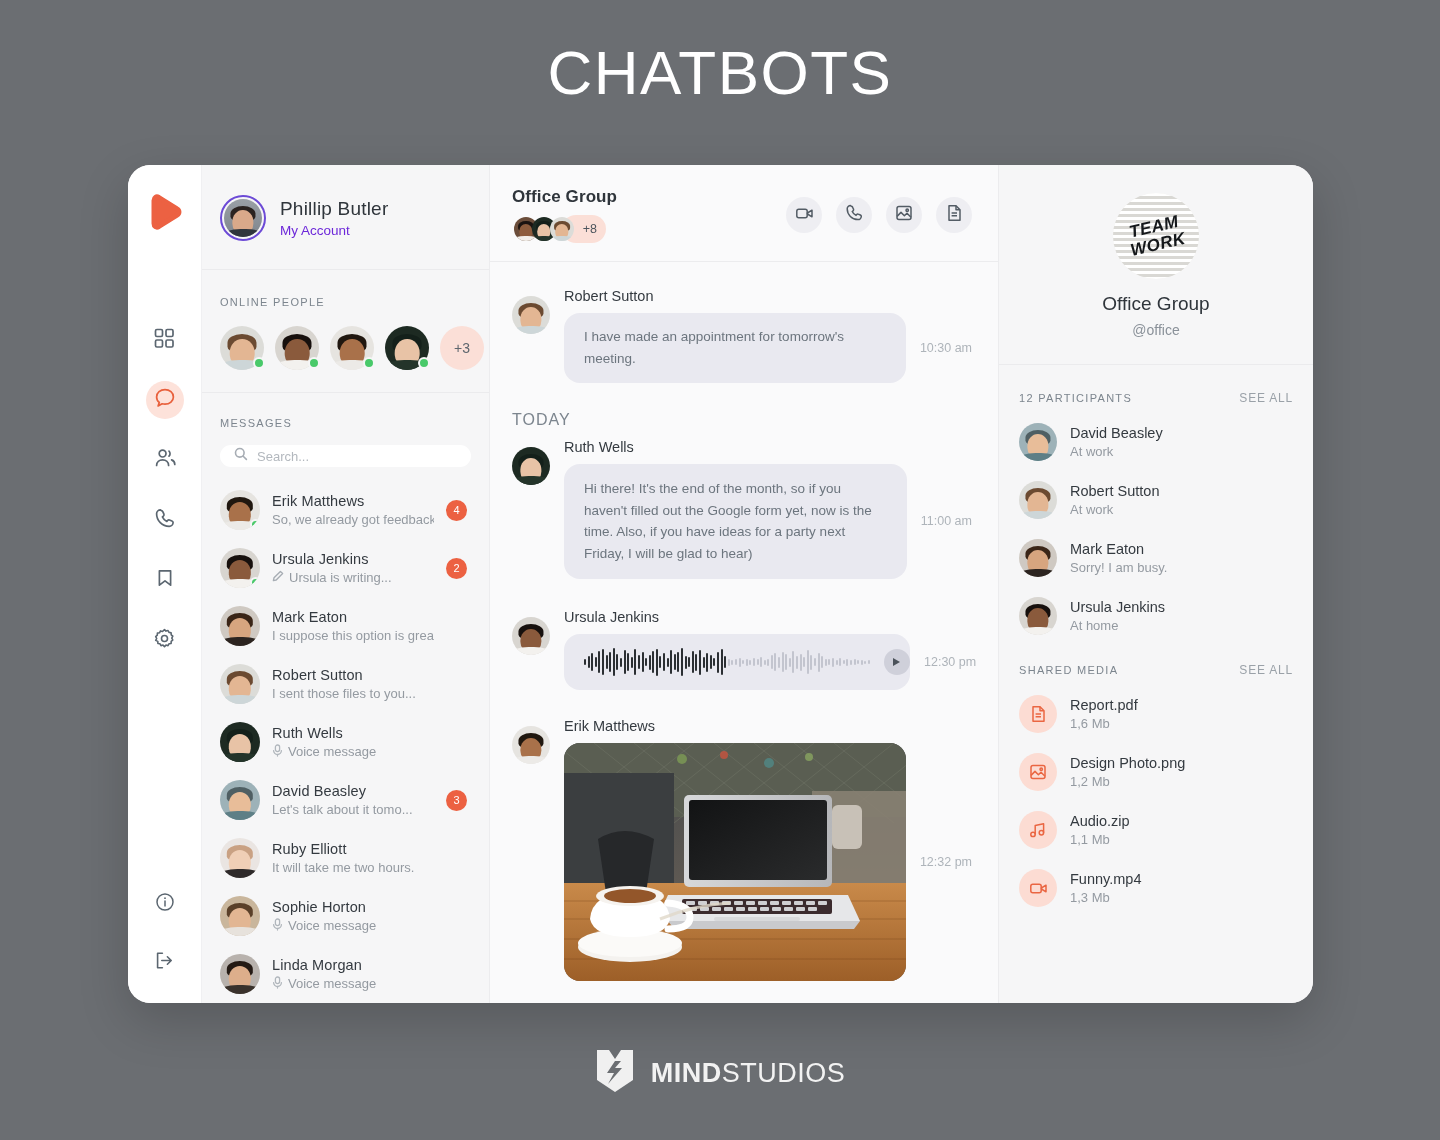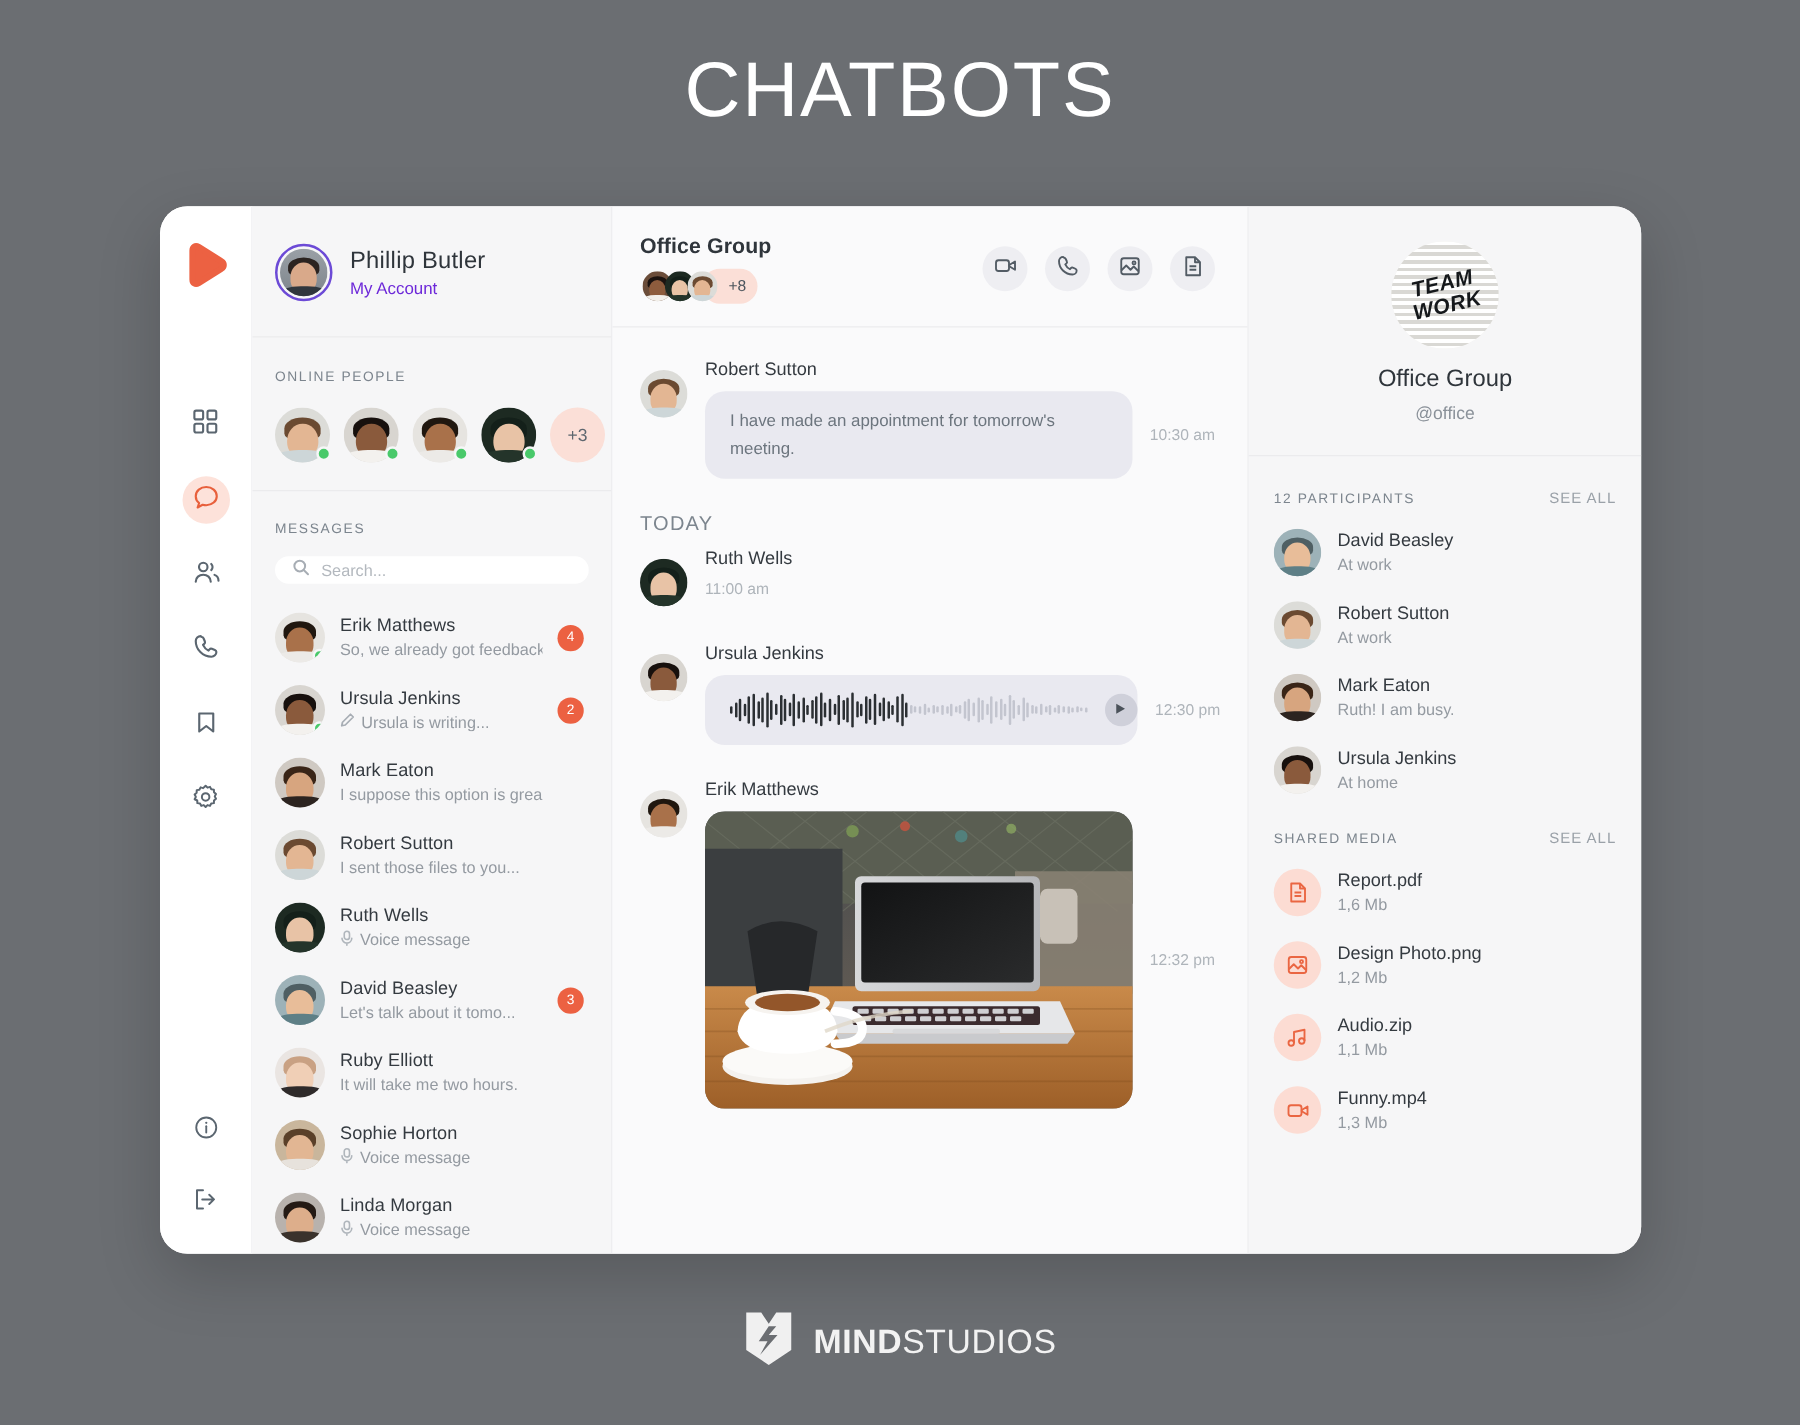--- a/index.html
+++ b/index.html
@@ -732,20 +732,21 @@
             <div class="face">
           <div class="bg" style="background:#1d2a22"></div>
               <div class="hair" style="background:#14201a"></div>
           <div class="head" style="background:#e8c3a6"></div>
               <div class="body" style="background:#24342a"></div>
         </div>
           </div>
         <div class="m-main">
           <div class="m-name">Ruth Wells</div>
           <div class="m-line">
+            <div class="bubble">Hi there! It's the end of the month, so if you haven't filled out the Google form yet, now is the time. Also, if you have ideas for a party next Friday, I will be glad to hear)</div>
             <div class="ts">11:00 am</div>
           </div>
         </div>
       </div>
 
       <div class="m-row" style="margin-top:30px">
         <div class="m-av">
             <div class="face">
           <div class="bg" style="background:#d8d5d0"></div>
               <div class="hair" style="background:#17100d"></div>
@@ -1001,21 +1002,21 @@
           <div class="pic">
               <div class="face">
             <div class="bg" style="background:#cfc9c2"></div>
                 <div class="hair" style="background:#3a2517"></div>
             <div class="head" style="background:#d7a57f"></div>
                 <div class="body" style="background:#2c2420"></div>
           </div>
             </div>
           <div>
             <div class="nm">Mark Eaton</div>
-            <div class="st">Ruth! I am busy.</div>
+            <div class="st">Sorry! I am busy.</div>
           </div>
         </div>
         <div class="part">
           <div class="pic">
               <div class="face">
             <div class="bg" style="background:#d8d5d0"></div>
                 <div class="hair" style="background:#17100d"></div>
             <div class="head" style="background:#8a5a3c"></div>
                 <div class="body" style="background:#f3f1ee"></div>
           </div>

